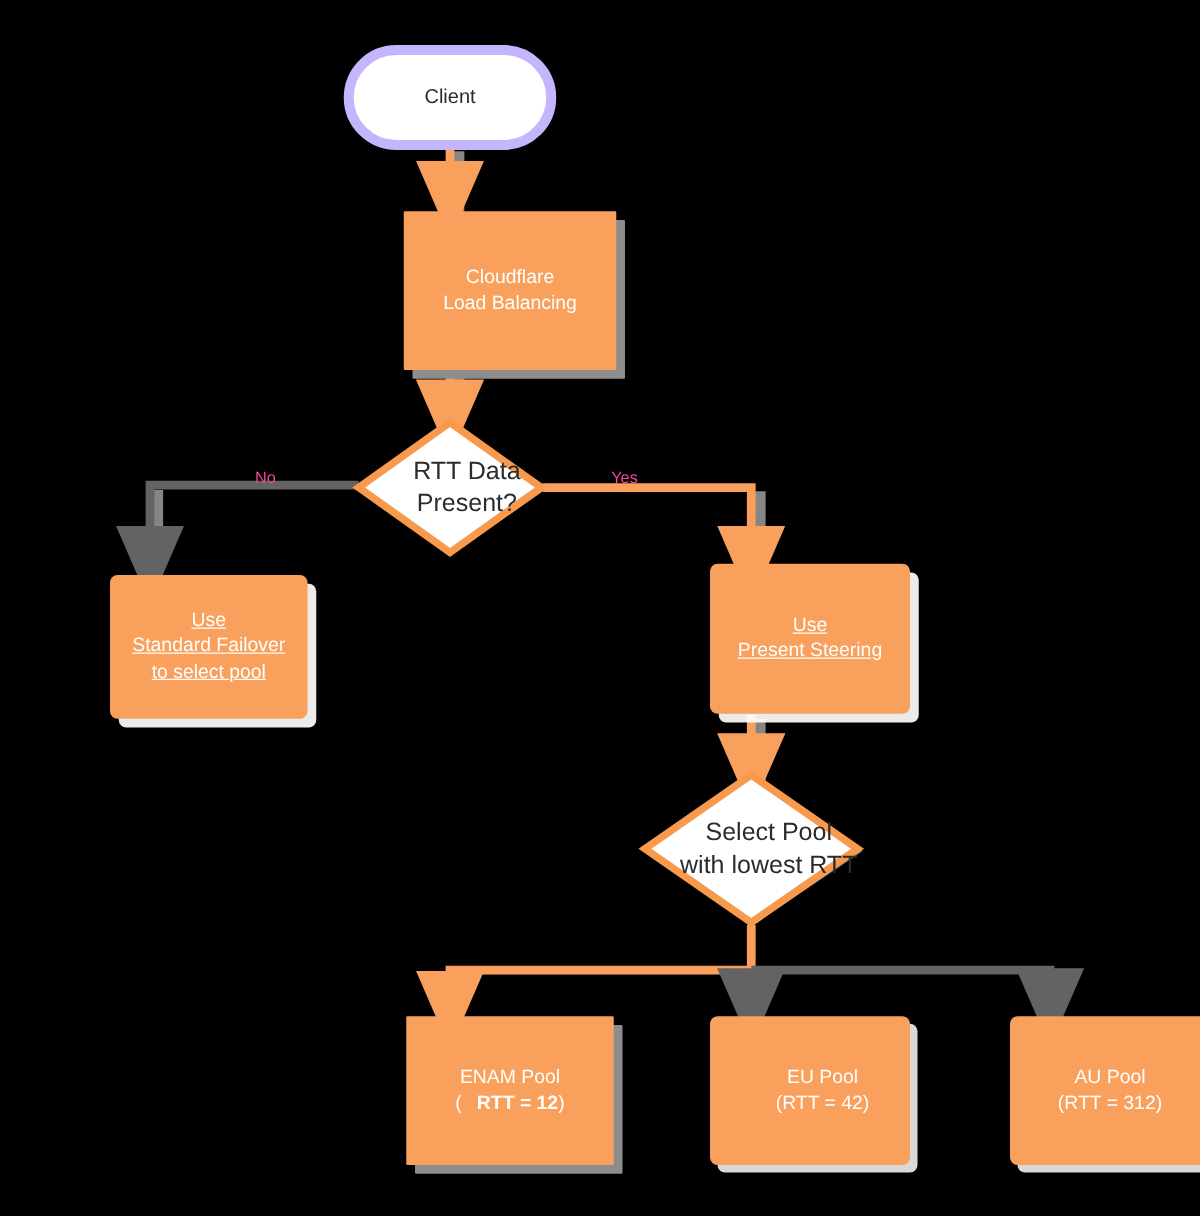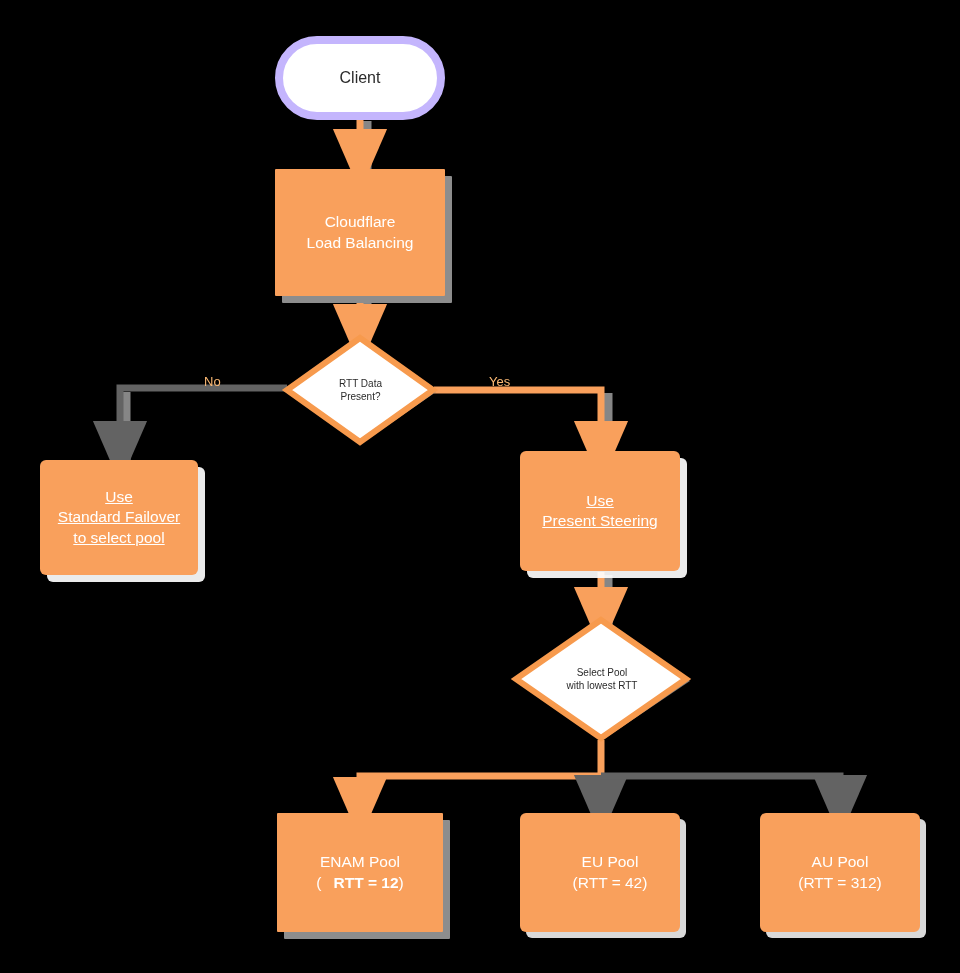--- a/index.html
+++ b/index.html
@@ -28,20 +28,21 @@
     justify-content: center;
     text-align: center;
     line-height: 1.32;
     z-index: 5;
   }
   .node-proc {
     background: #F9A05C;
     color: #FFFFFF;
     font-size: 15.5px;
     border-radius: 6px;
+    margin-left: 48px;
   }
   .node-proc.sq { border-radius: 1px; }
   .shadow-gray { box-shadow: 7px 7px 0 0 #8d8d8d; }
   .shadow-white { box-shadow: 7px 7px 0 0 rgba(255,255,255,0.92); text-decoration: underline; }
   .shadow-white-soft { box-shadow: 6px 6px 0 0 rgba(255,255,255,0.85); }
   .node-stadium {
     background: #FFFFFF;
     border: 8px solid #c4b5fd;
     border-radius: 999px;
     color: #2b2b2b;
@@ -51,35 +52,35 @@
     position: absolute;
     z-index: 5;
   }
   .diamond-wrap svg {
     position: absolute;
     left: 0; top: 0;
     overflow: visible;
   }
   .diamond-label {
     position: absolute;
-    left: 0; top: 0;
+    left: 13px; top: 0;
     width: 100%;
     height: 100%;
     display: flex;
     align-items: center;
     justify-content: center;
     text-align: center;
     color: #2b2b2b;
-    font-size: 10px;
+    font-size: 20px;
     line-height: 1.3;
   }
   .edge-label {
     position: absolute;
     font-size: 13px;
-    color: #fdba74;
+    color: #ec4899;
     z-index: 6;
     white-space: nowrap;
   }
   .lbl-line { display: block; }
   b.rtt { font-weight: bold; padding-left: 12px; }
 </style>
 </head>
 <body>
 
 <svg id="canvas" viewBox="0 0 960 973" xmlns="http://www.w3.org/2000/svg">

